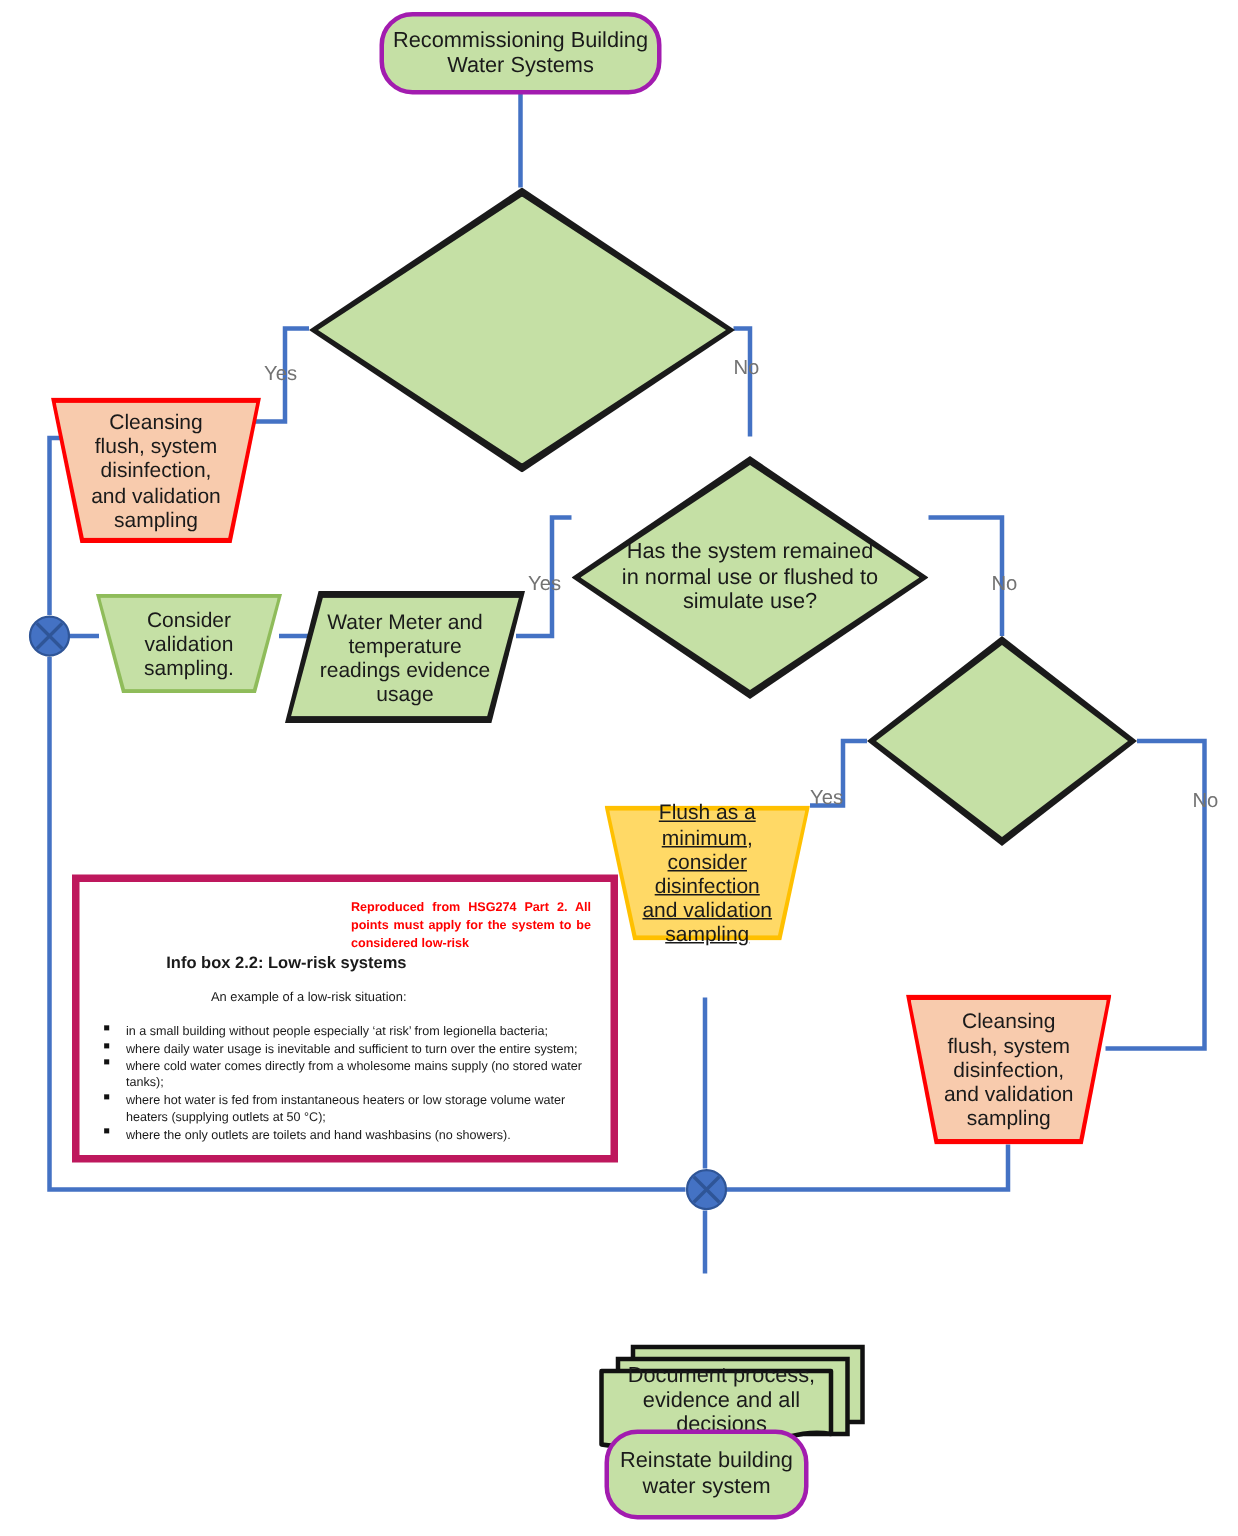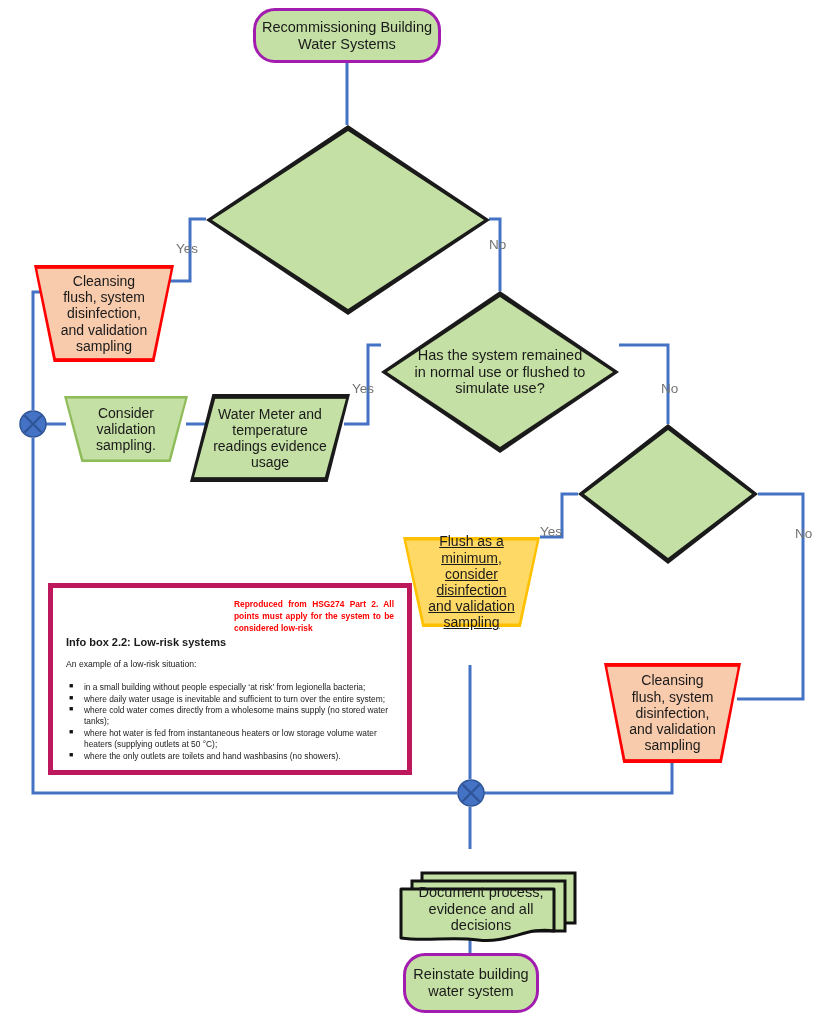--- a/index.html
+++ b/index.html
@@ -139,20 +139,21 @@
     font-weight: bold;
     margin: 0 0 9px 0;
   }
   #infobox .ib-sub {
     font-size: 8.6px;
     margin: 0;
   }
   #infobox .ib-left {
     float: left;
     width: 205px;
+    text-align: right;
   }
   #infobox .ib-right {
     float: right;
     width: 160px;
     color: #ff0000;
     font-size: 8.4px;
     font-weight: bold;
     text-align: justify;
     line-height: 1.42;
   }
@@ -245,21 +246,21 @@
   <div class="node trap" style="left:34px; top:265px; width:140px; height:97px;">
     <span class="shape" style="background:#FF0000;"></span>
     <span class="shape-in" style="background:#F8CBAD;"></span>
     <span class="txt">Cleansing
 flush, system
 disinfection,
 and validation
 sampling</span>
   </div>
 
-  <div class="node diamond" style="left:381px; top:291px; width:238px; height:162px;">
+  <div class="node diamond" style="left:381px; top:304px; width:238px; height:162px;">
     <span class="shape"></span>
     <span class="shape-in"></span>
     <span class="txt">Has the system remained
 in normal use or flushed to
 simulate use?</span>
   </div>
 
   <div class="node trap" style="left:64px; top:396px; width:124px; height:66px;">
     <span class="shape" style="background:#8FBC5A;"></span>
     <span class="shape-in" style="background:#C5E0A5;"></span>
@@ -296,21 +297,21 @@
   <div class="node trap" style="left:604px; top:663px; width:137px; height:100px;">
     <span class="shape" style="background:#FF0000;"></span>
     <span class="shape-in" style="background:#F8CBAD;"></span>
     <span class="txt">Cleansing
 flush, system
 disinfection,
 and validation
 sampling</span>
   </div>
 
-  <div class="node docstack" style="left:398px; top:868px; width:180px; height:78px;">
+  <div class="node docstack" style="left:398px; top:893px; width:180px; height:78px;">
     <svg width="180" height="78" viewBox="0 0 180 78" xmlns="http://www.w3.org/2000/svg">
       <path d="M24,5 L177,5 L177,55 L24,55 Z" fill="#C5E0A5" stroke="#111111" stroke-width="3"></path>
       <path d="M14,13 L167,13 L167,63 L14,63 Z" fill="#C5E0A5" stroke="#111111" stroke-width="3"></path>
       <path d="M3,21 L156,21 L156,63 C130,58 110,76 80,72 C52,68 28,74 3,70 Z" fill="#C5E0A5" stroke="#111111" stroke-width="3" stroke-linejoin="round"></path>
     </svg>
     <span class="txt" style="margin-left:-14px; margin-top:4px;">Document process,
 evidence and all
 decisions</span>
   </div>
 

